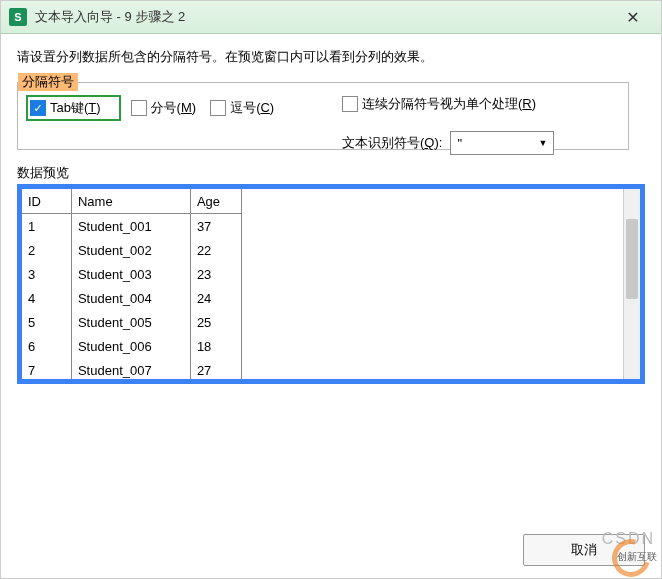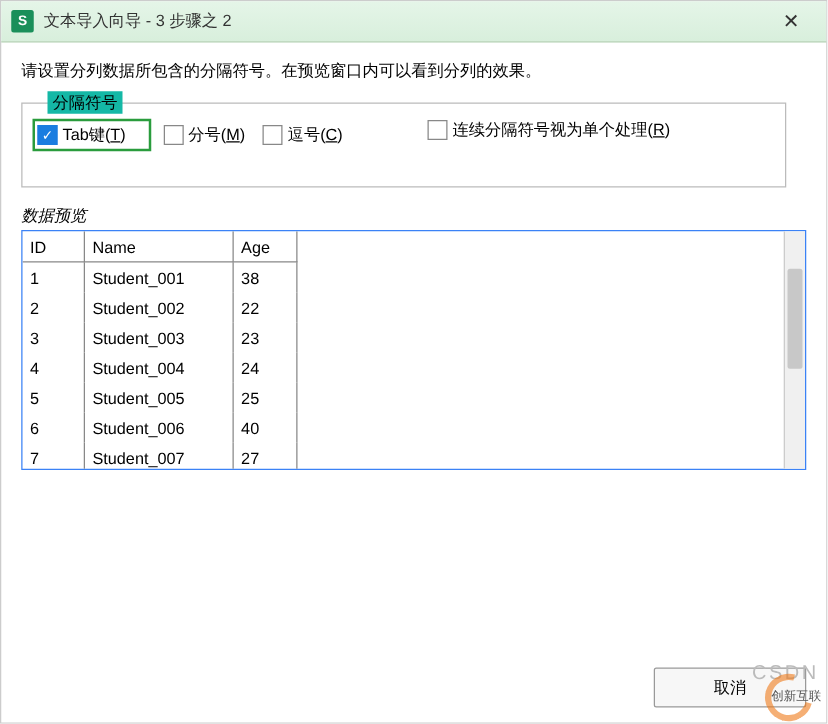--- a/index.html
+++ b/index.html
@@ -4,57 +4,57 @@
 <style>
   body { margin: 0; font-family: "Microsoft YaHei", "SimSun", sans-serif; font-size: 13px; background: #fff; }
   .window { width: 662px; height: 579px; background: #fff; position: relative; box-sizing: border-box; border: 1px solid #ccc; }
   .titlebar { height: 32px; background: linear-gradient(#e5f5e8, #d8efdc); display: flex; align-items: center; padding: 0 8px; border-bottom: 1px solid #b0d0b0; }
   .app-ico { width: 18px; height: 18px; background: #1a8f5a; color: #fff; font-size: 11px; display: flex; align-items: center; justify-content: center; border-radius: 2px; margin-right: 8px; font-weight: bold; }
   .title-txt { flex: 1; color: #333; }
   .close-btn { width: 40px; height: 32px; display: flex; align-items: center; justify-content: center; color: #333; font-size: 16px; }
   .content { padding: 14px 32px 0 16px; }
   .instr { margin-bottom: 16px; }
   .fieldset { border: 1px solid #bbb; padding: 12px 12px 14px 12px; position: relative; margin-bottom: 14px; }
-  .legend { position: absolute; top: -10px; left: 20px; background: #14b8a6; padding: 0 4px; }
+  .legend { position: absolute; top: -10px; left: 0; background: #fdba74; padding: 0 4px; }
   .row { display: flex; align-items: center; margin-bottom: 14px; }
   .row:last-child { margin-bottom: 0; }
   .chk { display: flex; align-items: center; margin-right: 14px; white-space: nowrap; }
   .chk-box { width: 14px; height: 14px; border: 1px solid #888; margin-right: 4px; display: flex; align-items: center; justify-content: center; font-size: 11px; color: #fff; }
   .chk-box.checked { background: #1a7de0; border-color: #1a7de0; }
   .hl-green { border: 2px solid #2a9c3d; padding: 2px 4px 2px 2px; margin-left: -4px; margin-right: 10px; }
   .chk u { text-decoration: underline; }
   .txt-other { width: 40px; height: 20px; border: 1px solid #aaa; background: #fff; }
   .right-col { position: absolute; left: 324px; top: 12px; }
   .right-col .row { margin-bottom: 18px; }
   .qlabel { margin-right: 8px; }
   .combo { width: 90px; height: 22px; border: 1px solid #888; display: flex; align-items: center; justify-content: space-between; padding: 0 6px; background: #fff; }
   .combo .arrow { font-size: 9px; }
-  .preview-lbl { margin: 0 16px 2px 16px; font-style: italic; }
-  .preview-box { margin: 0 16px; border: 1px solid #3b82f6; height: 190px; overflow: hidden; position: relative; }
+  .preview-lbl { margin: 0 16px 2px 16px; }
+  .preview-box { margin: 0 16px; border: 5px solid #3b82f6; height: 190px; overflow: hidden; position: relative; }
   .tbl { border-collapse: collapse; width: 220px; }
   .tbl td, .tbl th { border-right: 1px solid #888; padding: 2px 6px; text-align: left; font-weight: normal; height: 20px; }
   .tbl th { border-bottom: 1px solid #888; }
   .scrollbar-v { position: absolute; right: 0; top: 0; bottom: 0; width: 16px; background: #f0f0f0; border-left: 1px solid #ccc; }
   .scrollbar-v .thumb { position: absolute; top: 30px; left: 2px; right: 2px; height: 80px; background: #c8c8c8; border-radius: 2px; }
   .footer { position: absolute; bottom: 12px; right: 16px; display: flex; gap: 10px; }
   .btn { min-width: 96px; height: 30px; border: 1px solid #999; background: #f7f7f7; display: flex; align-items: center; justify-content: center; padding: 0 12px; border-radius: 2px; }
   .btn.primary { border-color: #1a7de0; }
   .watermark { position: absolute; right: 6px; bottom: 30px; font-size: 16px; color: #bbb; letter-spacing: 2px; }
   .logo-wm { position: absolute; right: 0; bottom: 0; width: 60px; height: 40px; overflow: hidden; opacity: 0.6; display:flex; align-items:center; justify-content:center; }
   .logo-wm .c { width:28px; height:28px; border:5px solid #ef7b1a; border-right-color: transparent; border-radius:50%; transform: rotate(-30deg); }
   .logo-txt { position:absolute; right:4px; bottom:14px; font-size:10px; color:#555; writing-mode: horizontal-tb; }
 </style>
 </head>
 <body>
 
 <div class="window">
 
   <div class="titlebar">
     <div class="app-ico">S</div>
-    <div class="title-txt">文本导入向导 - 3 步骤之 2</div>
+    <div class="title-txt">文本导入向导 - 9 步骤之 2</div>
     <div class="close-btn">
       <span>✕</span>
     </div>
   </div>
 
   <div class="content">
     <div class="instr">请设置分列数据所包含的分隔符号。在预览窗口内可以看到分列的效果。</div>
 
     <div class="fieldset">
       <div class="legend">分隔符号</div>
@@ -77,37 +77,44 @@
       </div>
 
 
       <div class="right-col">
         <div class="row">
           <label class="chk">
             <span class="chk-box"></span>
             <span><span>连续分隔符号视为单个处理(</span><u>R</u><span>)</span></span>
           </label>
         </div>
+        <div class="row">
+          <span class="qlabel"><span>文本识别符号(</span><u>Q</u><span>):</span></span>
+          <div class="combo">
+            <span>"</span>
+            <span class="arrow">▼</span>
+          </div>
+        </div>
       </div>
     </div>
   </div>
 
   <div class="preview-lbl">数据预览</div>
   <div class="preview-box">
     <table class="tbl">
       <tbody>
           <tr>
         <th style="width:40px">ID</th>
         <th style="width:110px">Name</th>
         <th style="width:40px">Age</th>
       </tr>
       <tr>
             <td>1</td>
             <td>Student_001</td>
-            <td>38</td>
+            <td>37</td>
           </tr>
       <tr>
             <td>2</td>
             <td>Student_002</td>
             <td>22</td>
           </tr>
       <tr>
             <td>3</td>
             <td>Student_003</td>
             <td>23</td>
@@ -118,21 +125,21 @@
             <td>24</td>
           </tr>
       <tr>
             <td>5</td>
             <td>Student_005</td>
             <td>25</td>
           </tr>
       <tr>
             <td>6</td>
             <td>Student_006</td>
-            <td>40</td>
+            <td>18</td>
           </tr>
       <tr>
             <td>7</td>
             <td>Student_007</td>
             <td>27</td>
           </tr>
 
     </tbody>
       </table>
     <div class="scrollbar-v">

